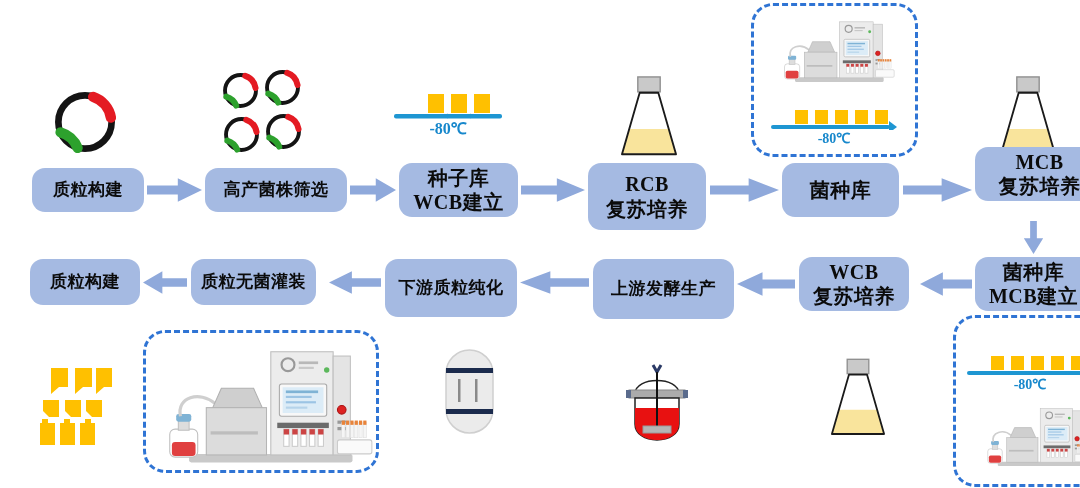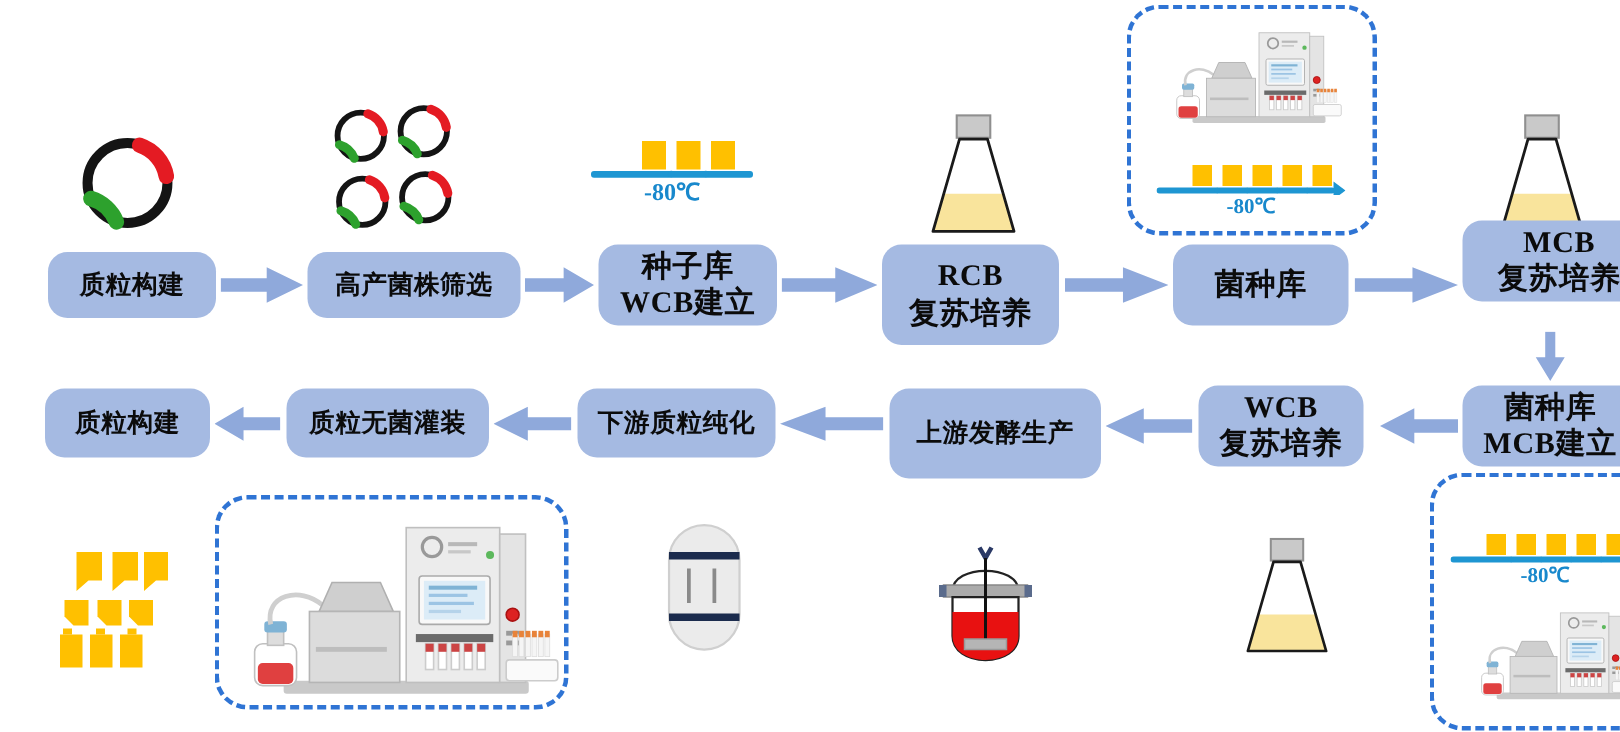--- a/index.html
+++ b/index.html
@@ -189,25 +189,25 @@
     <span class="ln">MCB建立</span>
   </div>
   <div class="node fs20" style="left:771px;top:257px;width:110px;height:54px">
     <span class="ln">WCB</span>
     <span class="ln">复苏培养</span>
   </div>
   <div class="node fs21" style="left:565px;top:259px;width:141px;height:60px">
     <span class="ln">上游发酵生产</span>
 
   </div>
-  <div class="node fs21" style="left:357px;top:259px;width:132px;height:46px">
+  <div class="node fs21" style="left:357px;top:259px;width:132px;height:58px">
     <span class="ln">下游质粒纯化</span>
 
   </div>
-  <div class="node fs21" style="left:163px;top:259px;width:135px;height:46px">
+  <div class="node fs21" style="left:163px;top:259px;width:125px;height:46px">
     <span class="ln">质粒无菌灌装</span>
 
   </div>
   <div class="node fs21" style="left:2px;top:259px;width:110px;height:46px">
     <span class="ln">质粒构建</span>
 
   </div>
 
   <div class="arrow al" style="left:892px;top:270px;width:52px;height:28px"></div>
   <div class="arrow al" style="left:709px;top:270px;width:58px;height:28px"></div>

